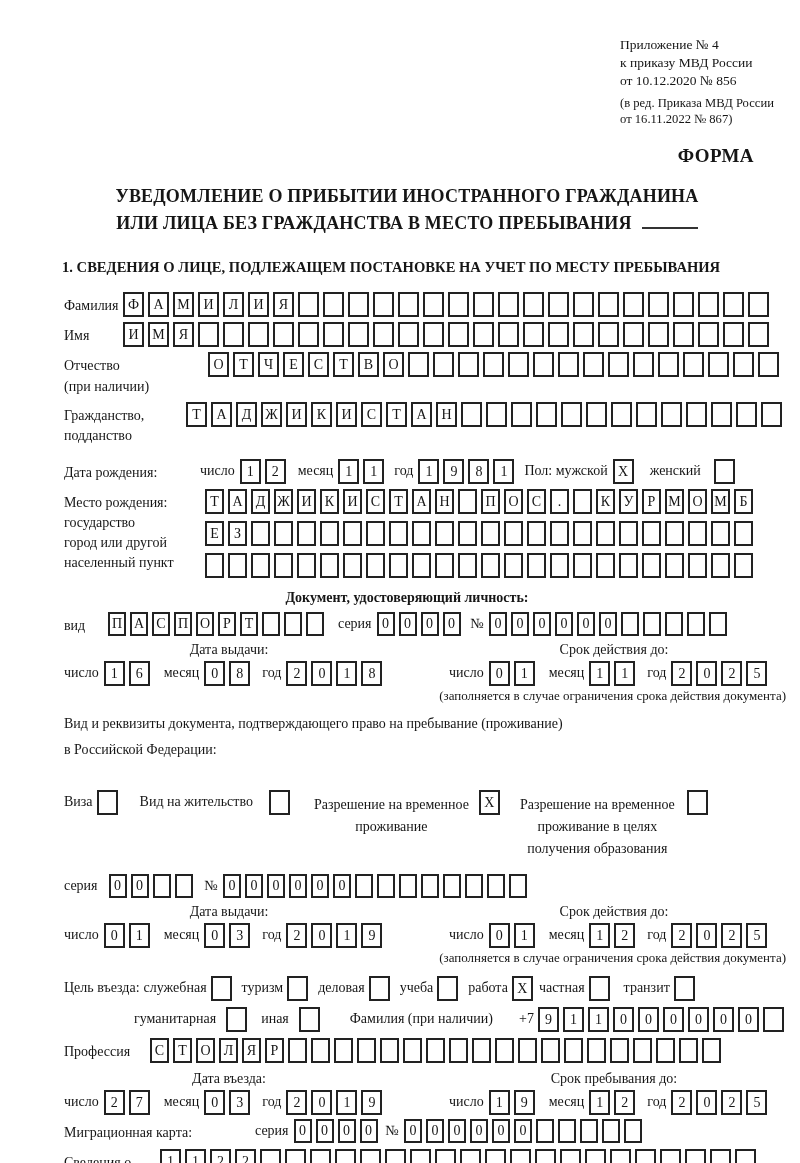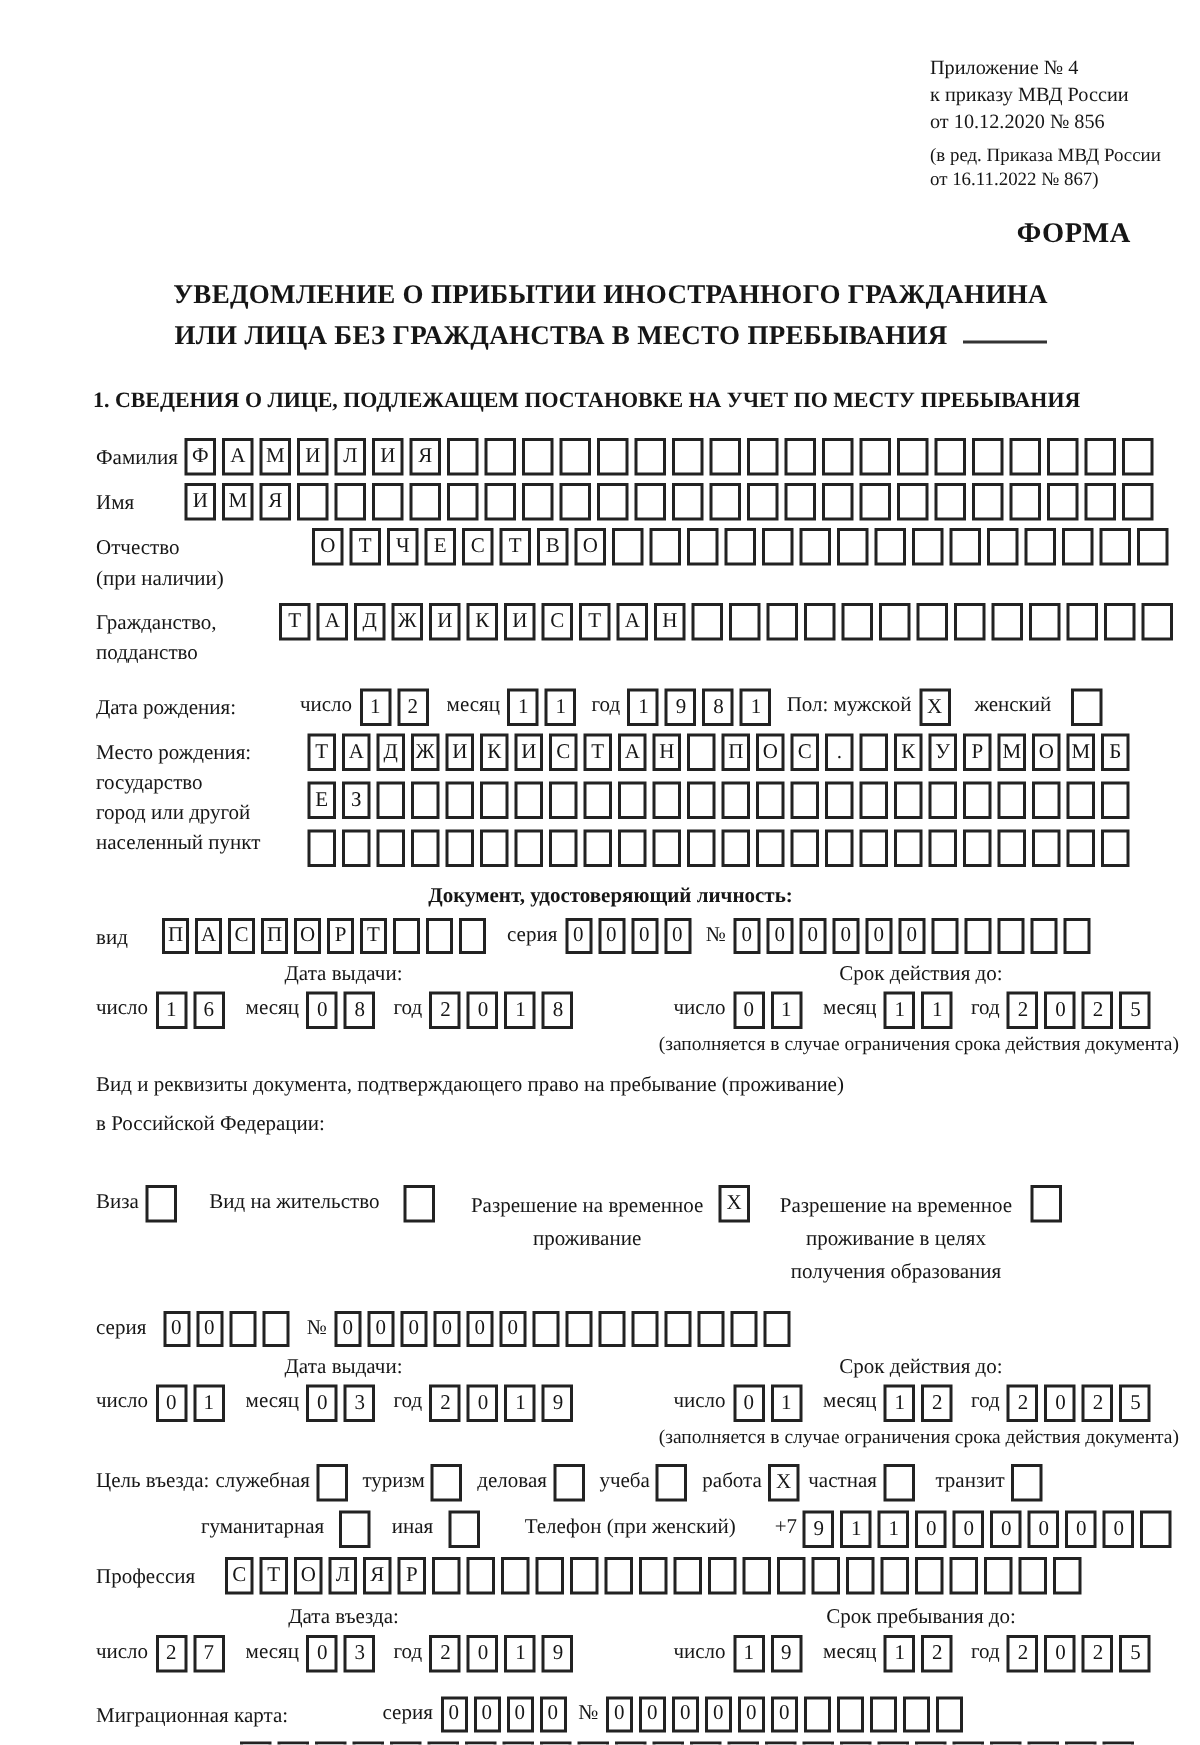--- a/index.html
+++ b/index.html
@@ -557,21 +557,21 @@
 
   <div class="purpose" style="margin-left:70px">
     <span class="dlabel">гуманитарная</span>
     <span class="boxes" style="margin-left:6px">
         <span class="box"></span>
       </span>
     <span class="dlabel" style="padding-left:10px">иная</span>
     <span class="boxes" style="margin-left:6px">
         <span class="box"></span>
       </span>
-    <span class="dlabel" style="padding-left:26px">Телефон (при женский)</span>
+    <span class="dlabel" style="padding-left:26px">Фамилия (при наличии)</span>
     <span class="dlabel" style="padding-left:22px">+7</span>
     <span class="boxes">
         <span class="box">9</span>
         <span class="box">1</span>
         <span class="box">1</span>
         <span class="box">0</span>
         <span class="box">0</span>
         <span class="box">0</span>
         <span class="box">0</span>
         <span class="box">0</span>
@@ -651,21 +651,21 @@
         <span class="boxes">
             <span class="box">2</span>
             <span class="box">0</span>
             <span class="box">2</span>
             <span class="box">5</span>
           </span>
       </div>
     </div>
   </div>
 
-  <div class="frow" style="margin-top:16px">
+  <div class="frow" style="margin-top:4px">
     <div class="flabel" style="width:166px">Миграционная карта:</div>
     <span class="dlabel" style="padding-left:25px">серия</span>
     <div class="boxes sm">
         <span class="box">0</span>
         <span class="box">0</span>
         <span class="box">0</span>
         <span class="box">0</span>
       </div>
     <span class="dlabel" style="padding-left:4px">№</span>
     <div class="boxes sm">

